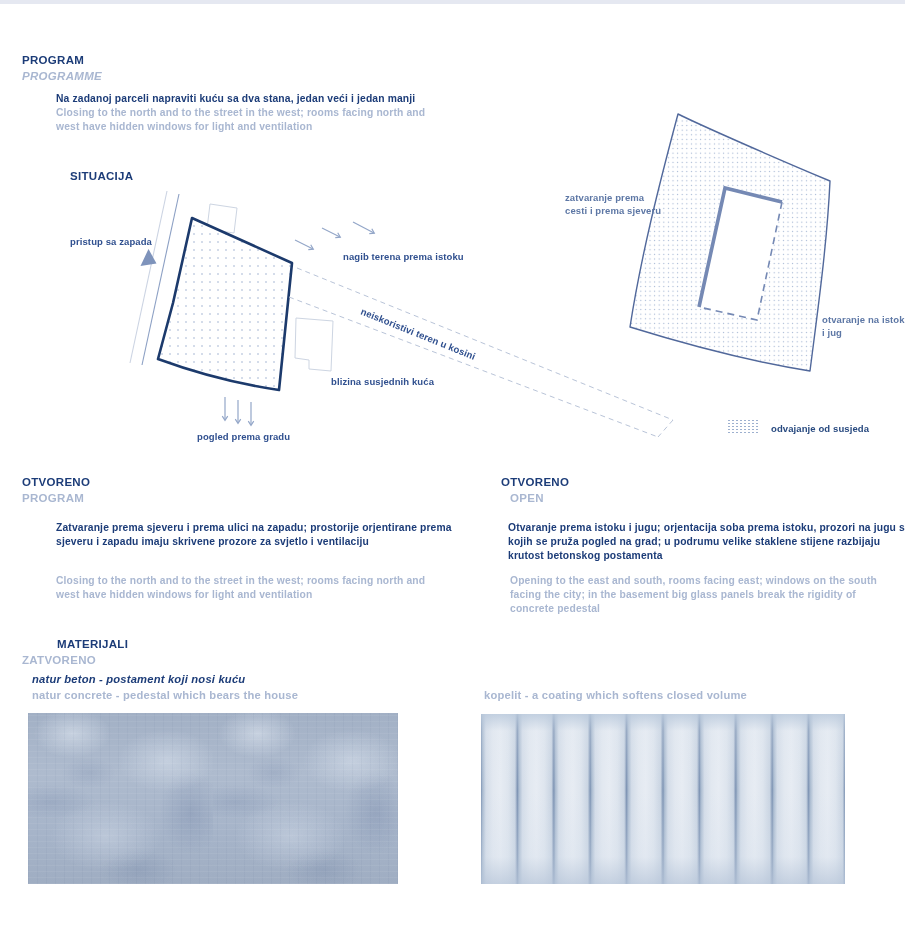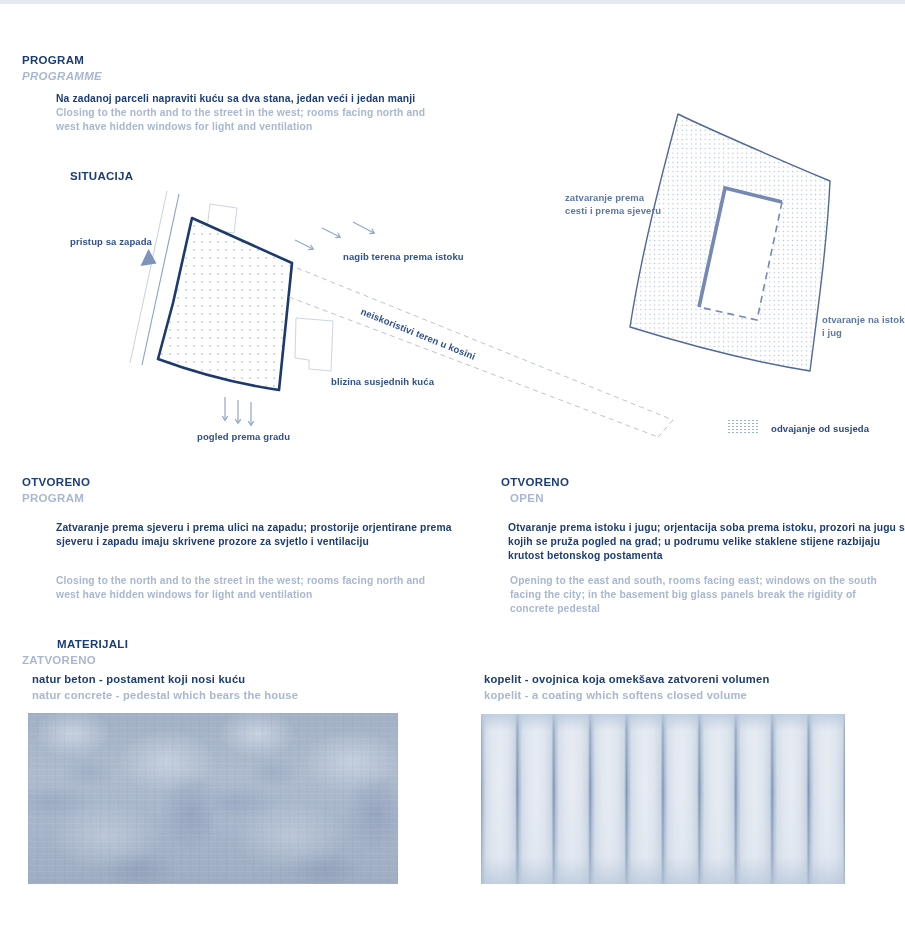--- a/index.html
+++ b/index.html
@@ -132,21 +132,20 @@
   <div class="abs txt body muted" style="left:32px;top:574px;width:378px;">Closing to the north and to the street in the west; rooms facing north and west have hidden windows for light and ventilation</div>
 
   <div class="abs txt h1" style="left:470px;top:476px;margin-left:31px;">OTVORENO</div>
   <div class="abs txt h1 muted" style="left:496px;top:492px;margin-left:14px;">OPEN</div>
   <div class="abs txt body muted" style="left:486px;top:574px;width:372px;">Opening to the east and south, rooms facing east; windows on the south facing the city; in the basement big glass panels break the rigidity of concrete pedestal</div>
   <div class="abs txt body" style="left:484px;top:521px;width:402px;">Otvaranje prema istoku i jugu; orjentacija soba prema istoku, prozori na jugu s kojih se pruža pogled na grad; u podrumu velike staklene stijene razbijaju krutost betonskog postamenta</div>
 
   <div class="abs txt h1" style="left:22px;top:638px;margin-left:35px;">MATERIJALI</div>
   <div class="abs txt h1 muted" style="left:22px;top:654px;">ZATVORENO</div>
 
-  <div class="abs txt cap" style="left:32px;top:673px;">natur beton - postament koji nosi kuću</div>
+  <div class="abs txt cap" style="left:32px;top:673px;font-style:italic;">natur beton - postament koji nosi kuću</div>
   <div class="abs txt cap muted" style="left:32px;top:689px;">natur concrete - pedestal which bears the house</div>
-  <div class="abs txt cap" style="left:484px;top:673px;">kopelit - ovojnica koja omekšava zatvoreni volumen</div>
   <div class="abs txt cap muted" style="left:484px;top:689px;">kopelit - a coating which softens closed volume</div>
 
   <div class="abs mat-concrete"></div>
   <div class="abs mat-kopelit"></div>
 
 </div>
 
 </body></html>

